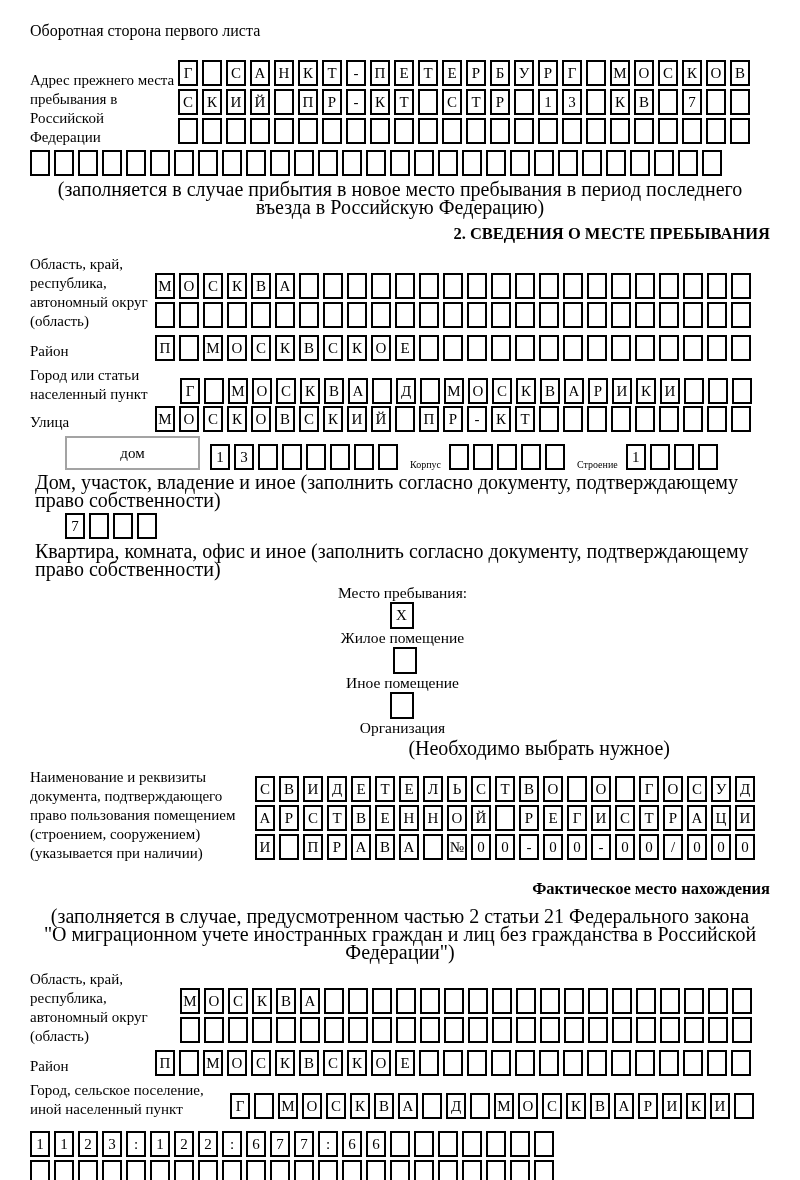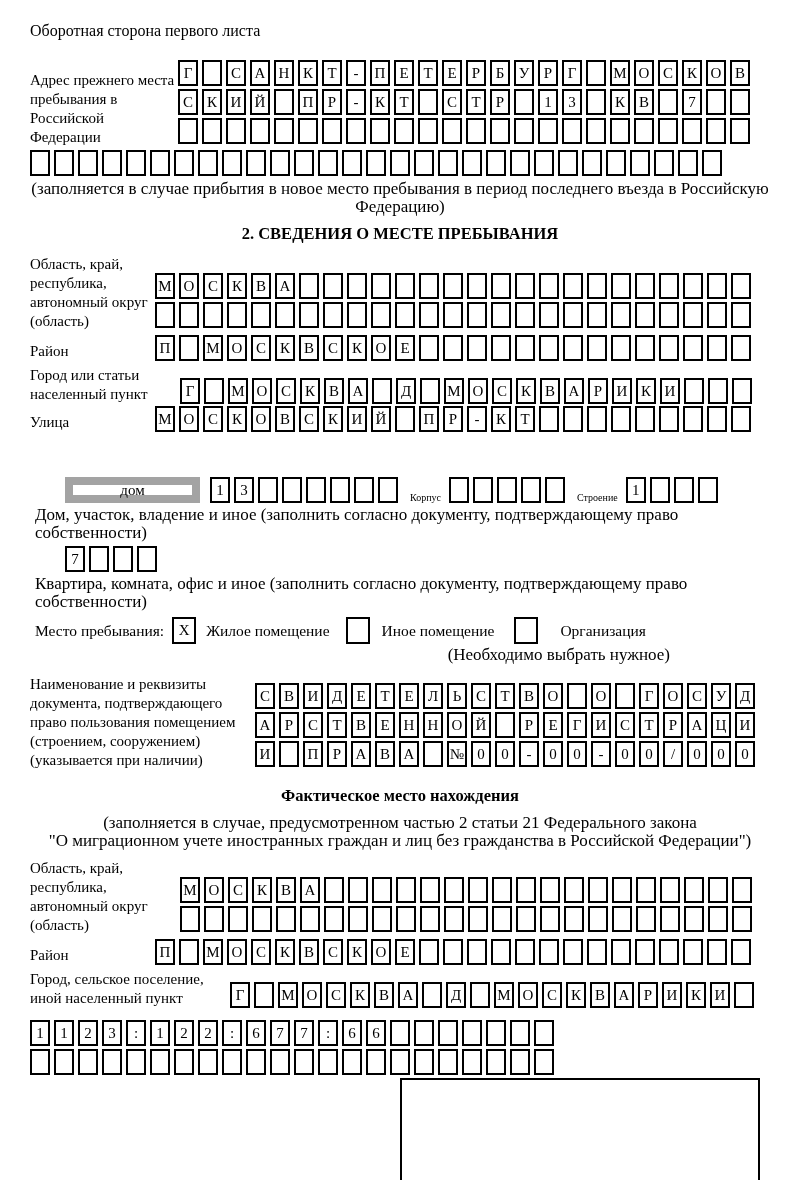--- a/index.html
+++ b/index.html
@@ -8,31 +8,31 @@
   .page { position:relative; width:800px; min-height:1180px; padding:22px 30px 10px 30px; background:#fff; }
   .header-note { text-align:left; font-size:16px; padding-right:6px; margin-bottom:20px; }
 
   .frow { display:flex; align-items:flex-end; }
   .flabel { flex:none; font-size:15px; line-height:19px; padding-top:3px; }
   .rows > .cells { margin-bottom:3px; }
   .cells { display:flex; flex-wrap:nowrap; }
   .cell { flex:none; width:20px; height:26px; border:2px solid #000; margin-right:4px;
           display:flex; align-items:center; justify-content:center;
           font-size:15px; line-height:1; }
-  .caption { font-size:17px; line-height:18px; }
+  .caption { font-size:20px; line-height:18px; }
   .caption.center { text-align:center; }
-  .sec-title { text-align:center; font-weight:bold; font-size:16.5px; margin:8px 0 8px 0; }
-
-  .wide-box { flex:none; height:26px; border:8px solid #a3a3a3; display:flex; align-items:center;
-              justify-content:center; font-size:15px;margin-top:41px; }
+  .sec-title { text-align:right; font-weight:bold; font-size:16.5px; margin:8px 0 8px 0; }
+
+  .wide-box { flex:none; height:34px; border:2px solid #a3a3a3; display:flex; align-items:center;
+              justify-content:center; font-size:15px; }
   .gap-label { flex:none; font-size:10px; padding:4px 8px 0 8px; }
 
   .chk { flex:none; width:24px; height:27px; border:2px solid #000; display:flex; align-items:center;
          justify-content:center; font-size:15px; }
-  .chk-row { display:flex; align-items:center; font-size:15.5px; margin-left:5px; }
+  .chk-row { display:flex; align-items:center; font-size:15.5px; margin-left:5px;flex-direction:column; }
 
   .stamp-box { width:360px; height:174px; border:2px solid #000; margin-left:370px; }
   .stamp-caption { width:440px; margin-left:335px; text-align:center; font-size:14.5px;
                    line-height:19px; margin-top:6px; }
   .mt2{margin-top:2px} .mt3{margin-top:3px} .mt4{margin-top:4px} .mt6{margin-top:6px} .mt8{margin-top:8px}
 </style>
 </head>
 <body>
 
 <div class="page">

